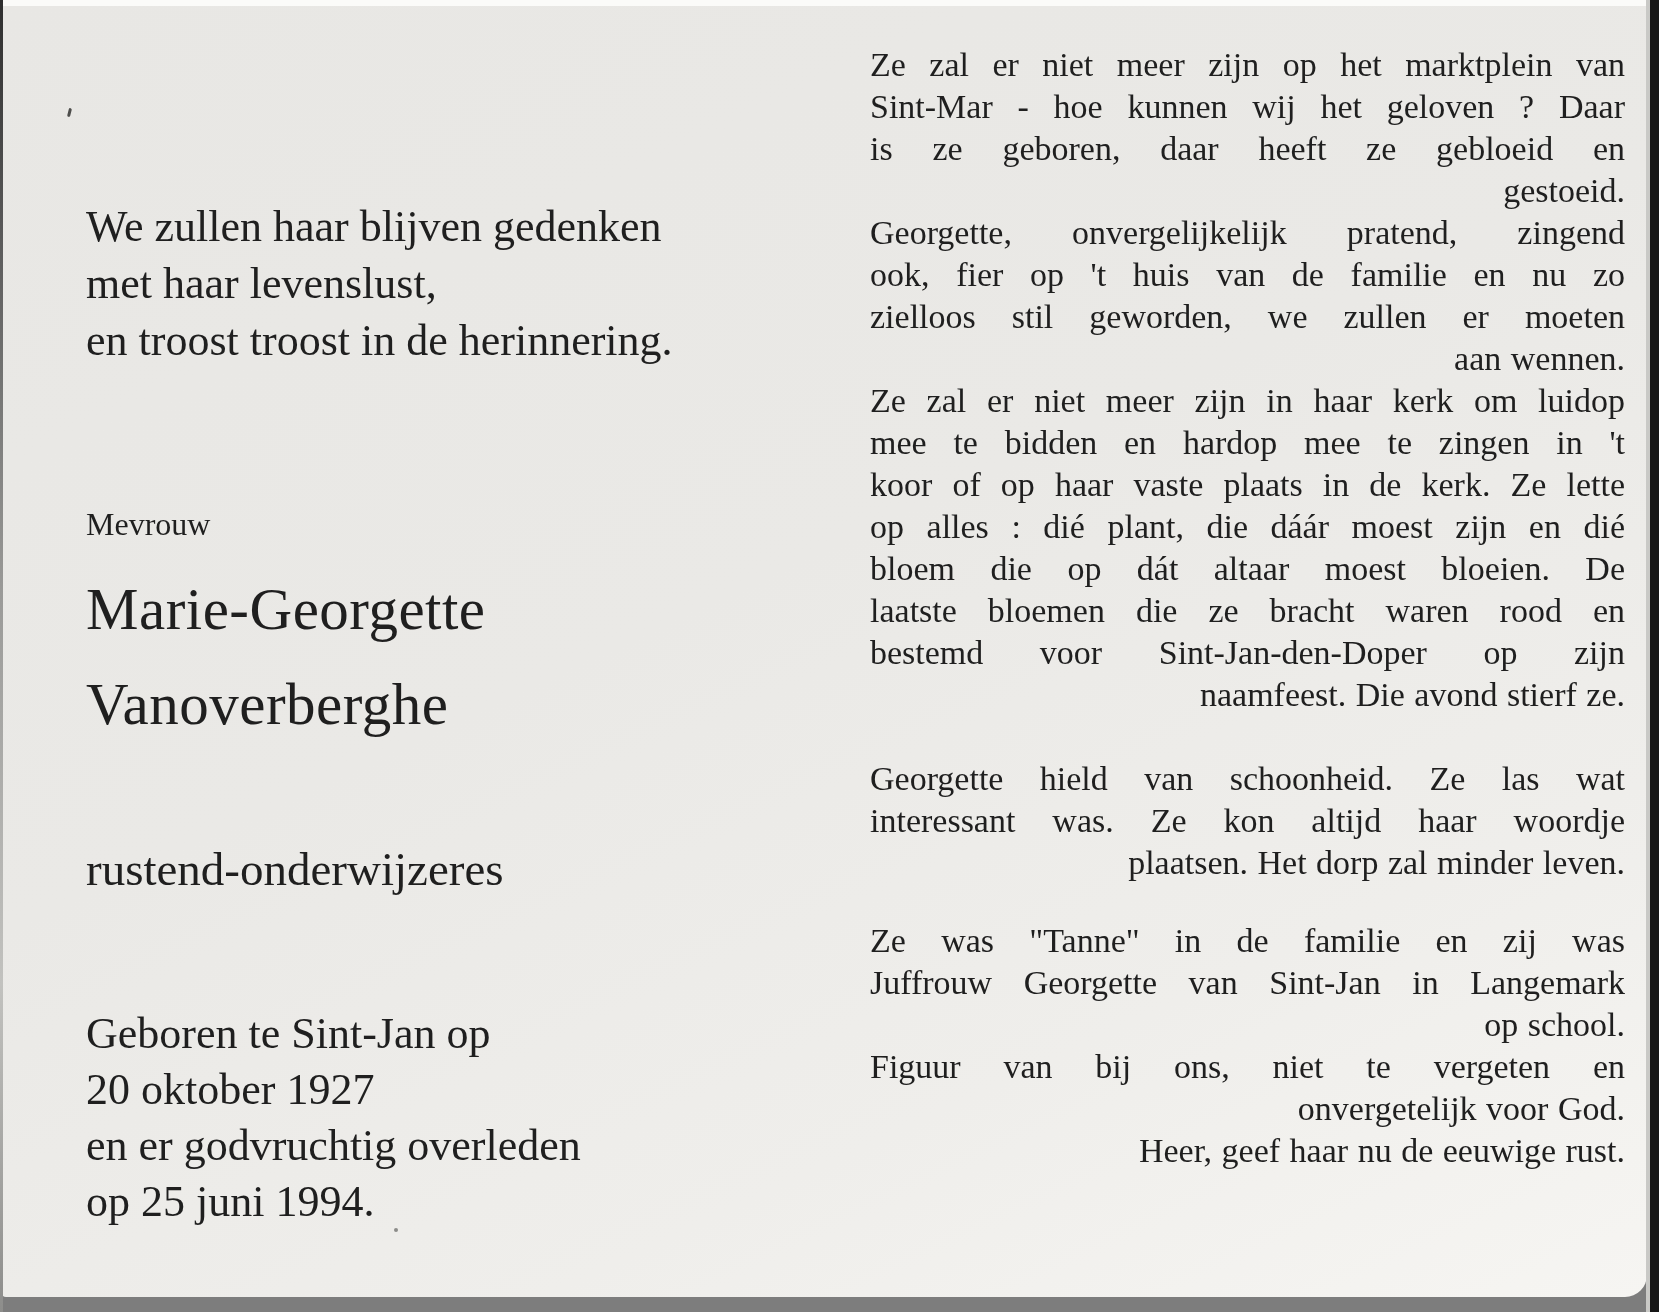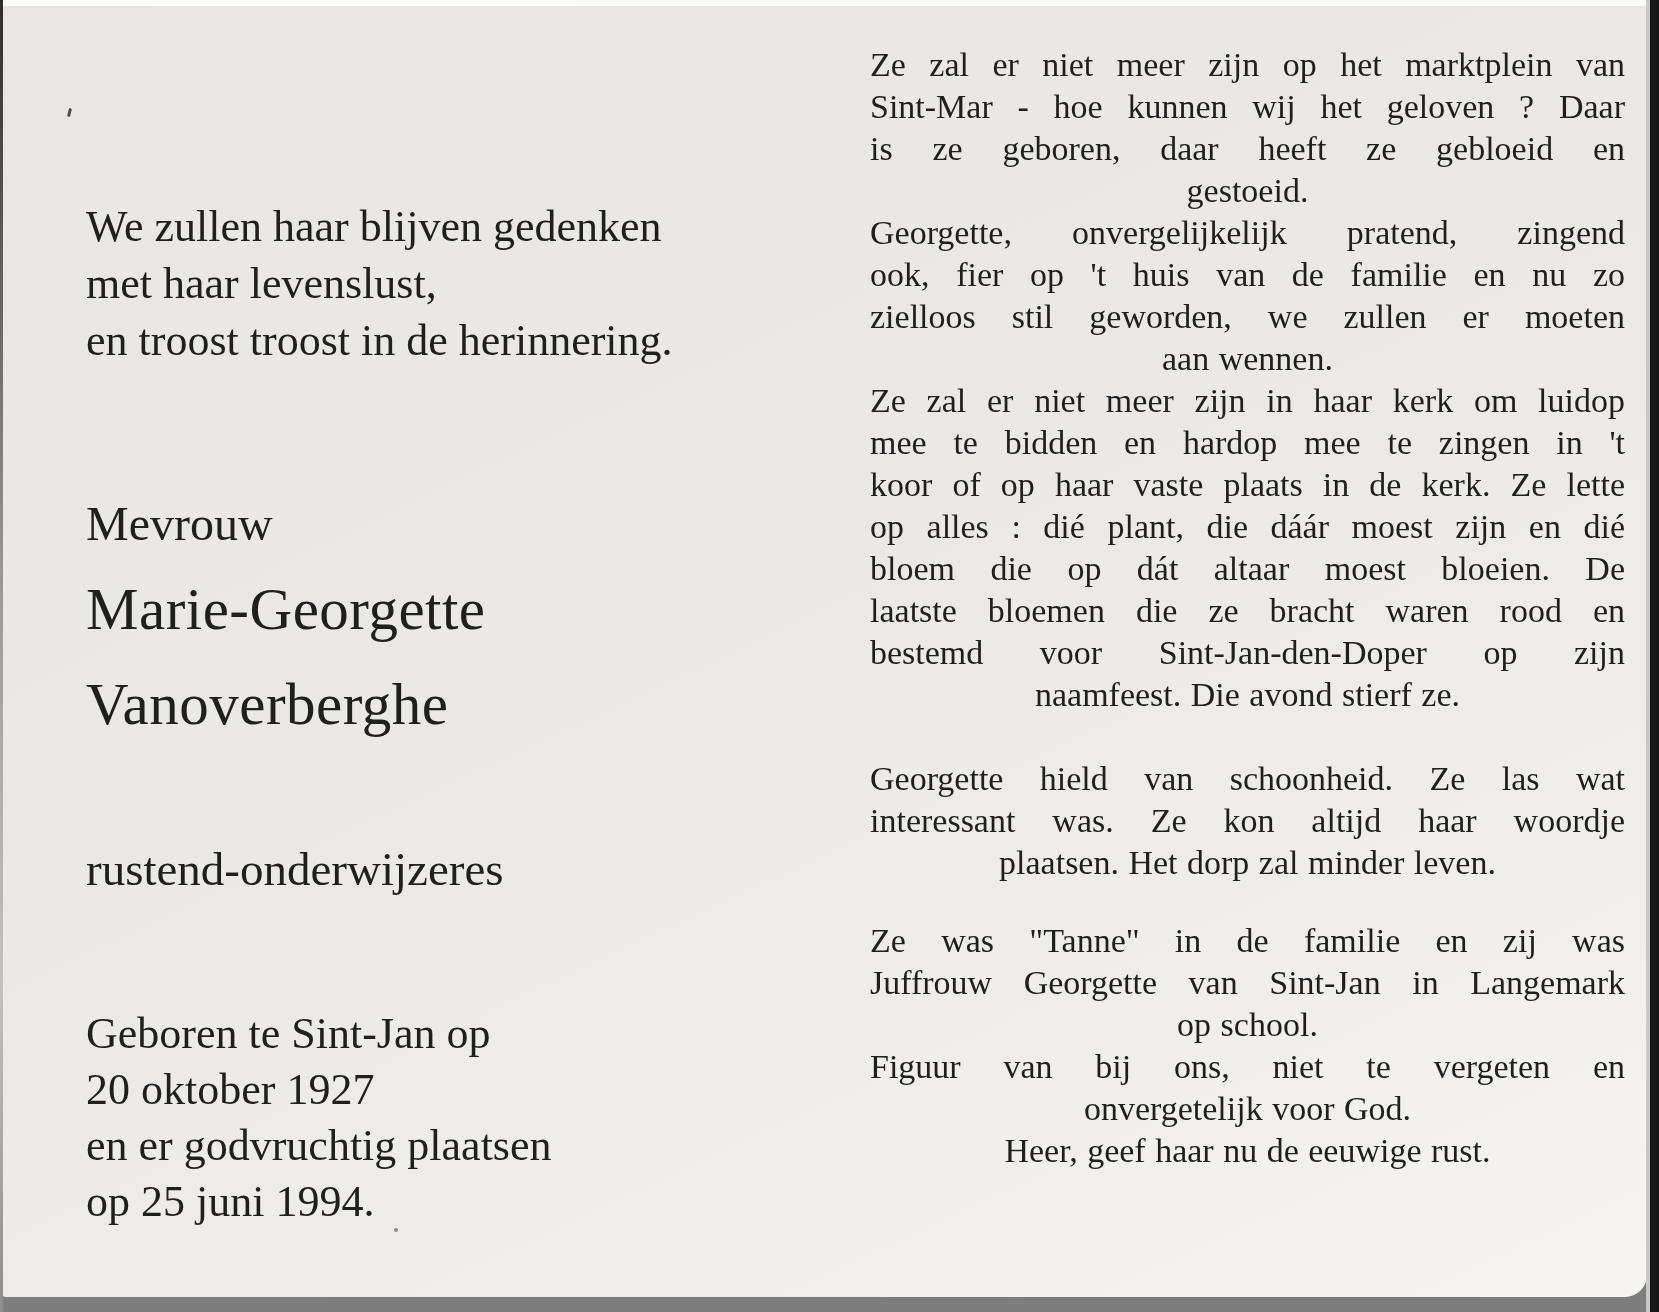--- a/index.html
+++ b/index.html
@@ -24,32 +24,32 @@
   .edge-top{position:absolute;top:0;left:0;right:13px;height:6px;background:#fbfbf9;}
   .edge-left{position:absolute;top:0;left:0;width:3px;height:100%;
     background:linear-gradient(#2e2e2e 0%,#5a5a5a 18%,#9a9a98 45%,#c2c2bf 75%,#8d8d8b 100%);}
   .speck1{position:absolute;left:68px;top:108px;width:3px;height:9px;background:#4e4e4c;
     border-radius:2px;transform:rotate(14deg);}
   .speck2{position:absolute;left:394px;top:1228px;width:4px;height:4px;background:#8c8c89;border-radius:50%;}
 
   
   .lblock{position:absolute;left:86px;white-space:nowrap;}
   .memorial{top:198px;font-size:44px;line-height:57px;}
-  .salutation{top:496px;font-size:48px;line-height:56px;}
+  .salutation{top:496px;font-size:32px;line-height:56px;}
   .name{top:562px;font-size:59px;line-height:95px;letter-spacing:0.5px;}
   .profession{top:843px;font-size:47px;line-height:52px;}
   .lifedates{top:1006px;font-size:44px;line-height:56px;}
 
   
   .rcol{position:absolute;left:870px;top:44px;width:755px;}
   .rpara{margin:0;}
   .rpara.gap-lg{}
   .rpara.gap-md{margin-top:42px;}
   .rpara.gap-sm{margin-top:36px;}
-  .ln{font-size:34px;line-height:42px;text-align:center;word-spacing:1px;}
+  .ln{font-size:34px;line-height:42px;text-align:right;word-spacing:1px;}
   .ln.j{text-align:justify;text-align-last:justify;-moz-text-align-last:justify;}
 </style>
 </head>
 <body>
 
 <div class="page">
 
   <div class="card"></div>
 
   <div class="lblock memorial">
@@ -63,21 +63,21 @@
   <div class="lblock name">
     <div>Marie-Georgette</div>
     <div>Vanoverberghe</div>
   </div>
 
   <div class="lblock profession">rustend-onderwijzeres</div>
 
   <div class="lblock lifedates">
     <div>Geboren te Sint-Jan op</div>
     <div>20 oktober 1927</div>
-    <div>en er godvruchtig plaatsen</div>
+    <div>en er godvruchtig overleden</div>
     <div>op 25 juni 1994.</div>
   </div>
 
   <div class="rcol">
 
     <div class="rpara">
       <div class="ln j">Ze zal er niet meer zijn op het marktplein van</div>
       <div class="ln j">Sint-Mar - hoe kunnen wij het geloven ? Daar</div>
       <div class="ln j">is ze geboren, daar heeft ze gebloeid en</div>
       <div class="ln">gestoeid.</div>

